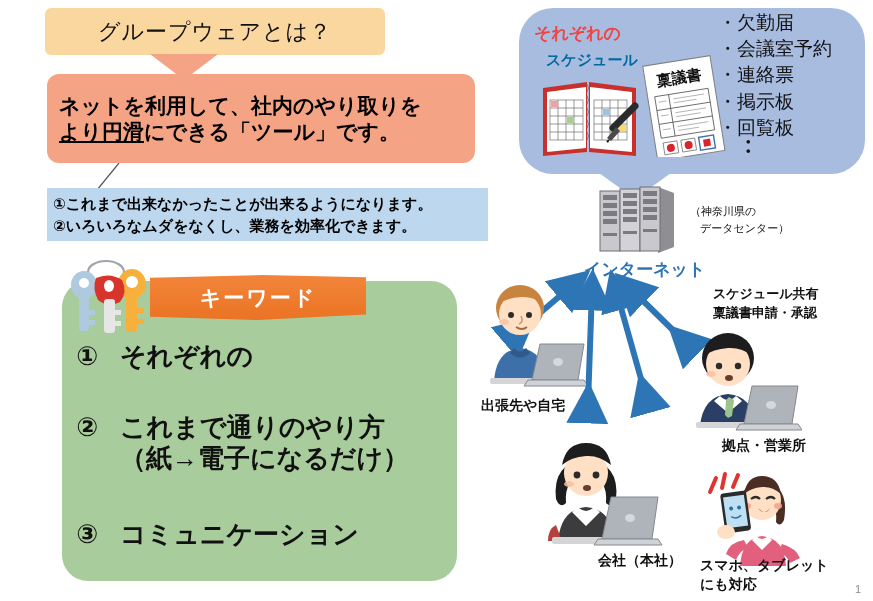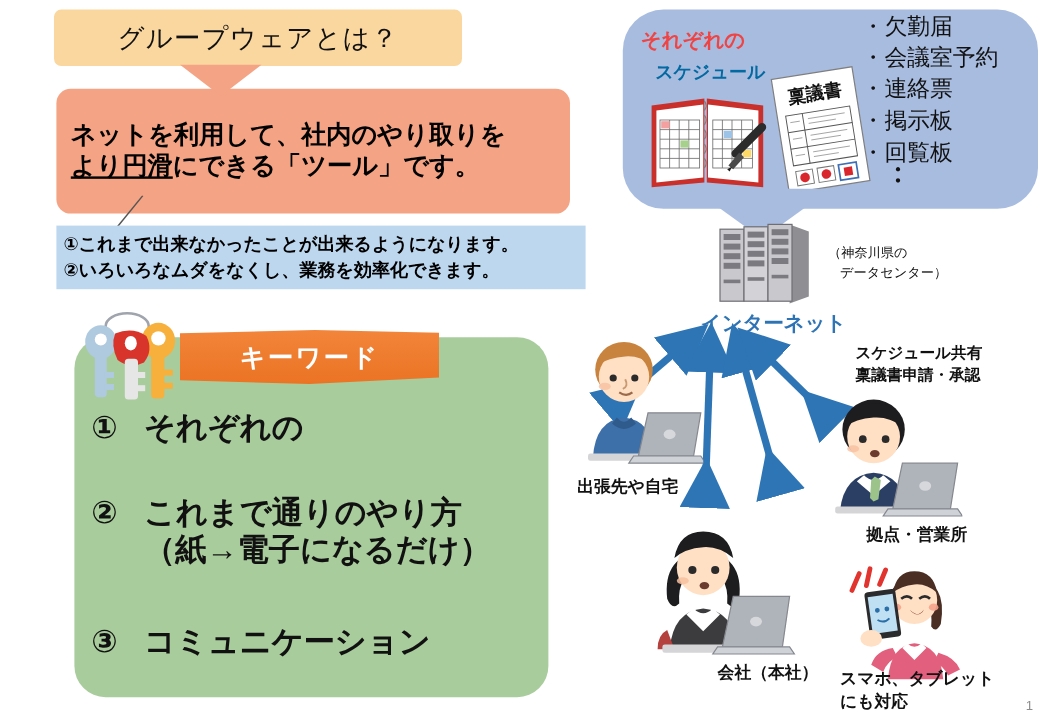--- a/index.html
+++ b/index.html
@@ -41,21 +41,21 @@
     width: 0; height: 0;
     border-left: 34px solid transparent;
     border-right: 34px solid transparent;
     border-top: 26px solid #F4A384;
     z-index: 2;
   }
 
   
   #def-box {
     left: 47px; top: 74px;
-    width: 428px; height: 104px;
+    width: 428px; height: 89px;
     background: #F4A384;
     border-radius: 12px;
     display: flex; flex-direction: column;
     justify-content: center;
     padding-left: 12px;
     box-sizing: border-box;
   }
   #def-box .line {
     font-size: 21px;
     font-weight: bold;

